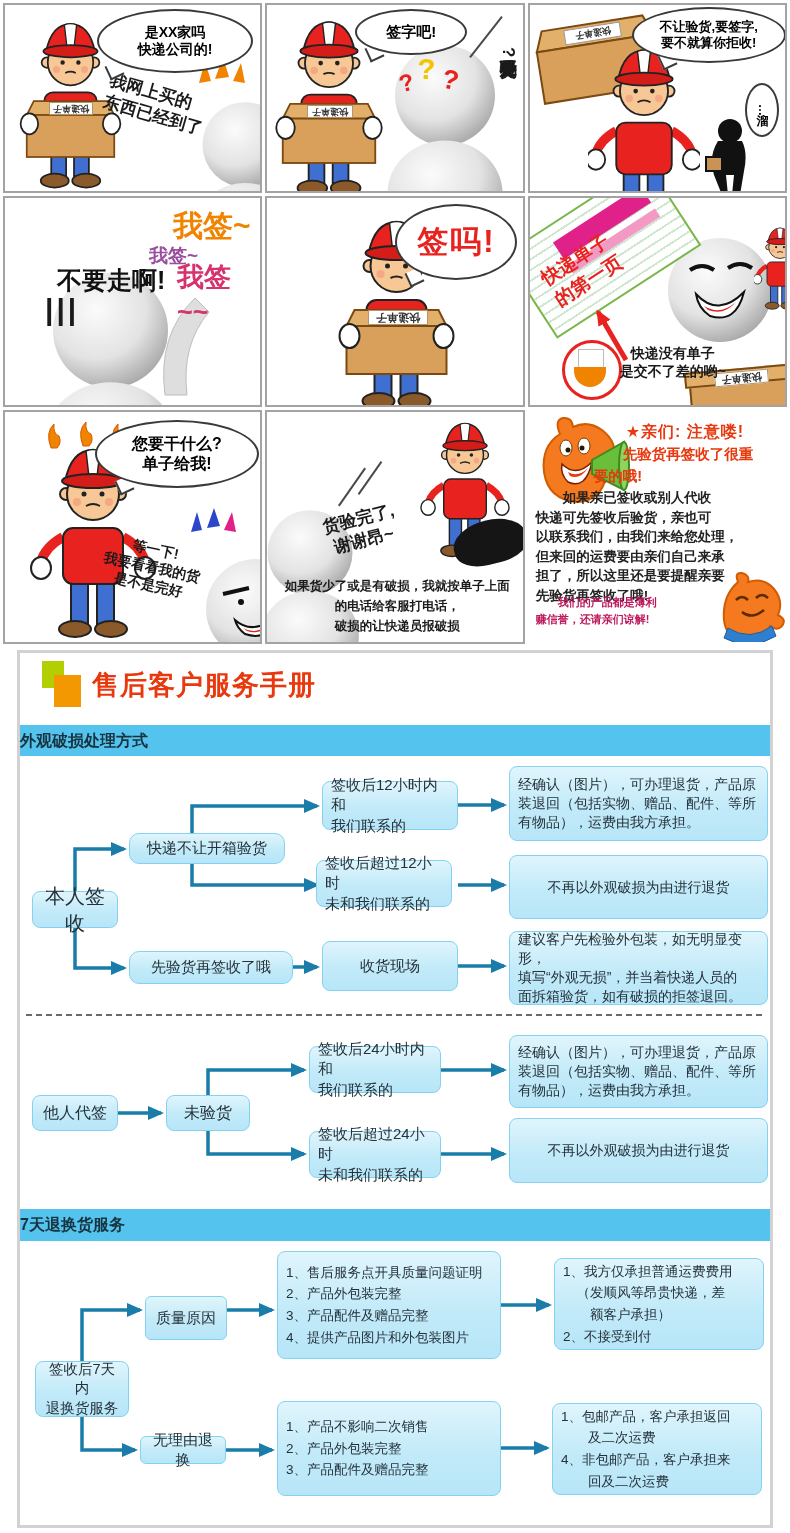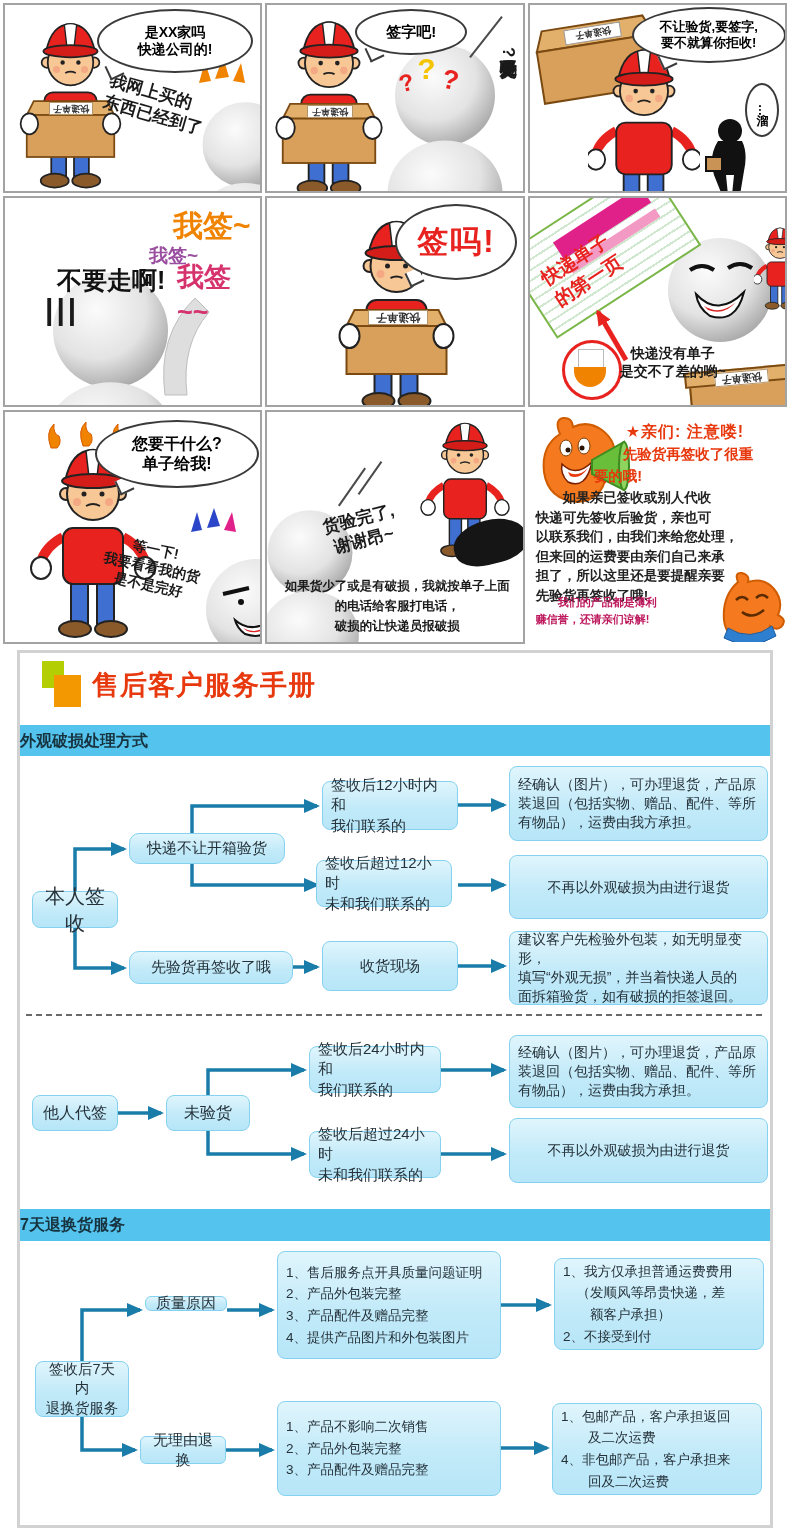--- a/index.html
+++ b/index.html
@@ -388,21 +388,21 @@
 我们联系的</div>
     <div class="fbox" style="left:289px;top:478px;width:132px;height:47px">签收后超过24小时
 未和我们联系的</div>
     <div class="fbox r" style="left:489px;top:382px;width:259px;height:73px">经确认（图片），可办理退货，产品原
 装退回（包括实物、赠品、配件、等所
 有物品），运费由我方承担。</div>
     <div class="fbox r c" style="left:489px;top:465px;width:259px;height:65px">不再以外观破损为由进行退货</div>
 
     <div class="fbox c" style="left:15px;top:708px;width:94px;height:56px;font-size:14.5px">签收后7天内
 退换货服务</div>
-    <div class="fbox c" style="left:125px;top:643px;width:82px;height:15px;border-radius:6px">质量原因</div>
+    <div class="fbox c" style="left:125px;top:643px;width:82px;height:44px;border-radius:6px">质量原因</div>
     <div class="fbox c" style="left:120px;top:783px;width:86px;height:28px;border-radius:6px">无理由退换</div>
     <div class="fbox list" style="left:257px;top:598px;width:224px;height:108px">1、售后服务点开具质量问题证明
 2、产品外包装完整
 3、产品配件及赠品完整
 4、提供产品图片和外包装图片</div>
     <div class="fbox list" style="left:257px;top:748px;width:224px;height:95px">1、产品不影响二次销售
 2、产品外包装完整
 3、产品配件及赠品完整</div>
     <div class="fbox list" style="left:534px;top:605px;width:210px;height:92px">1、我方仅承担普通运费费用
 　（发顺风等昂贵快递，差

